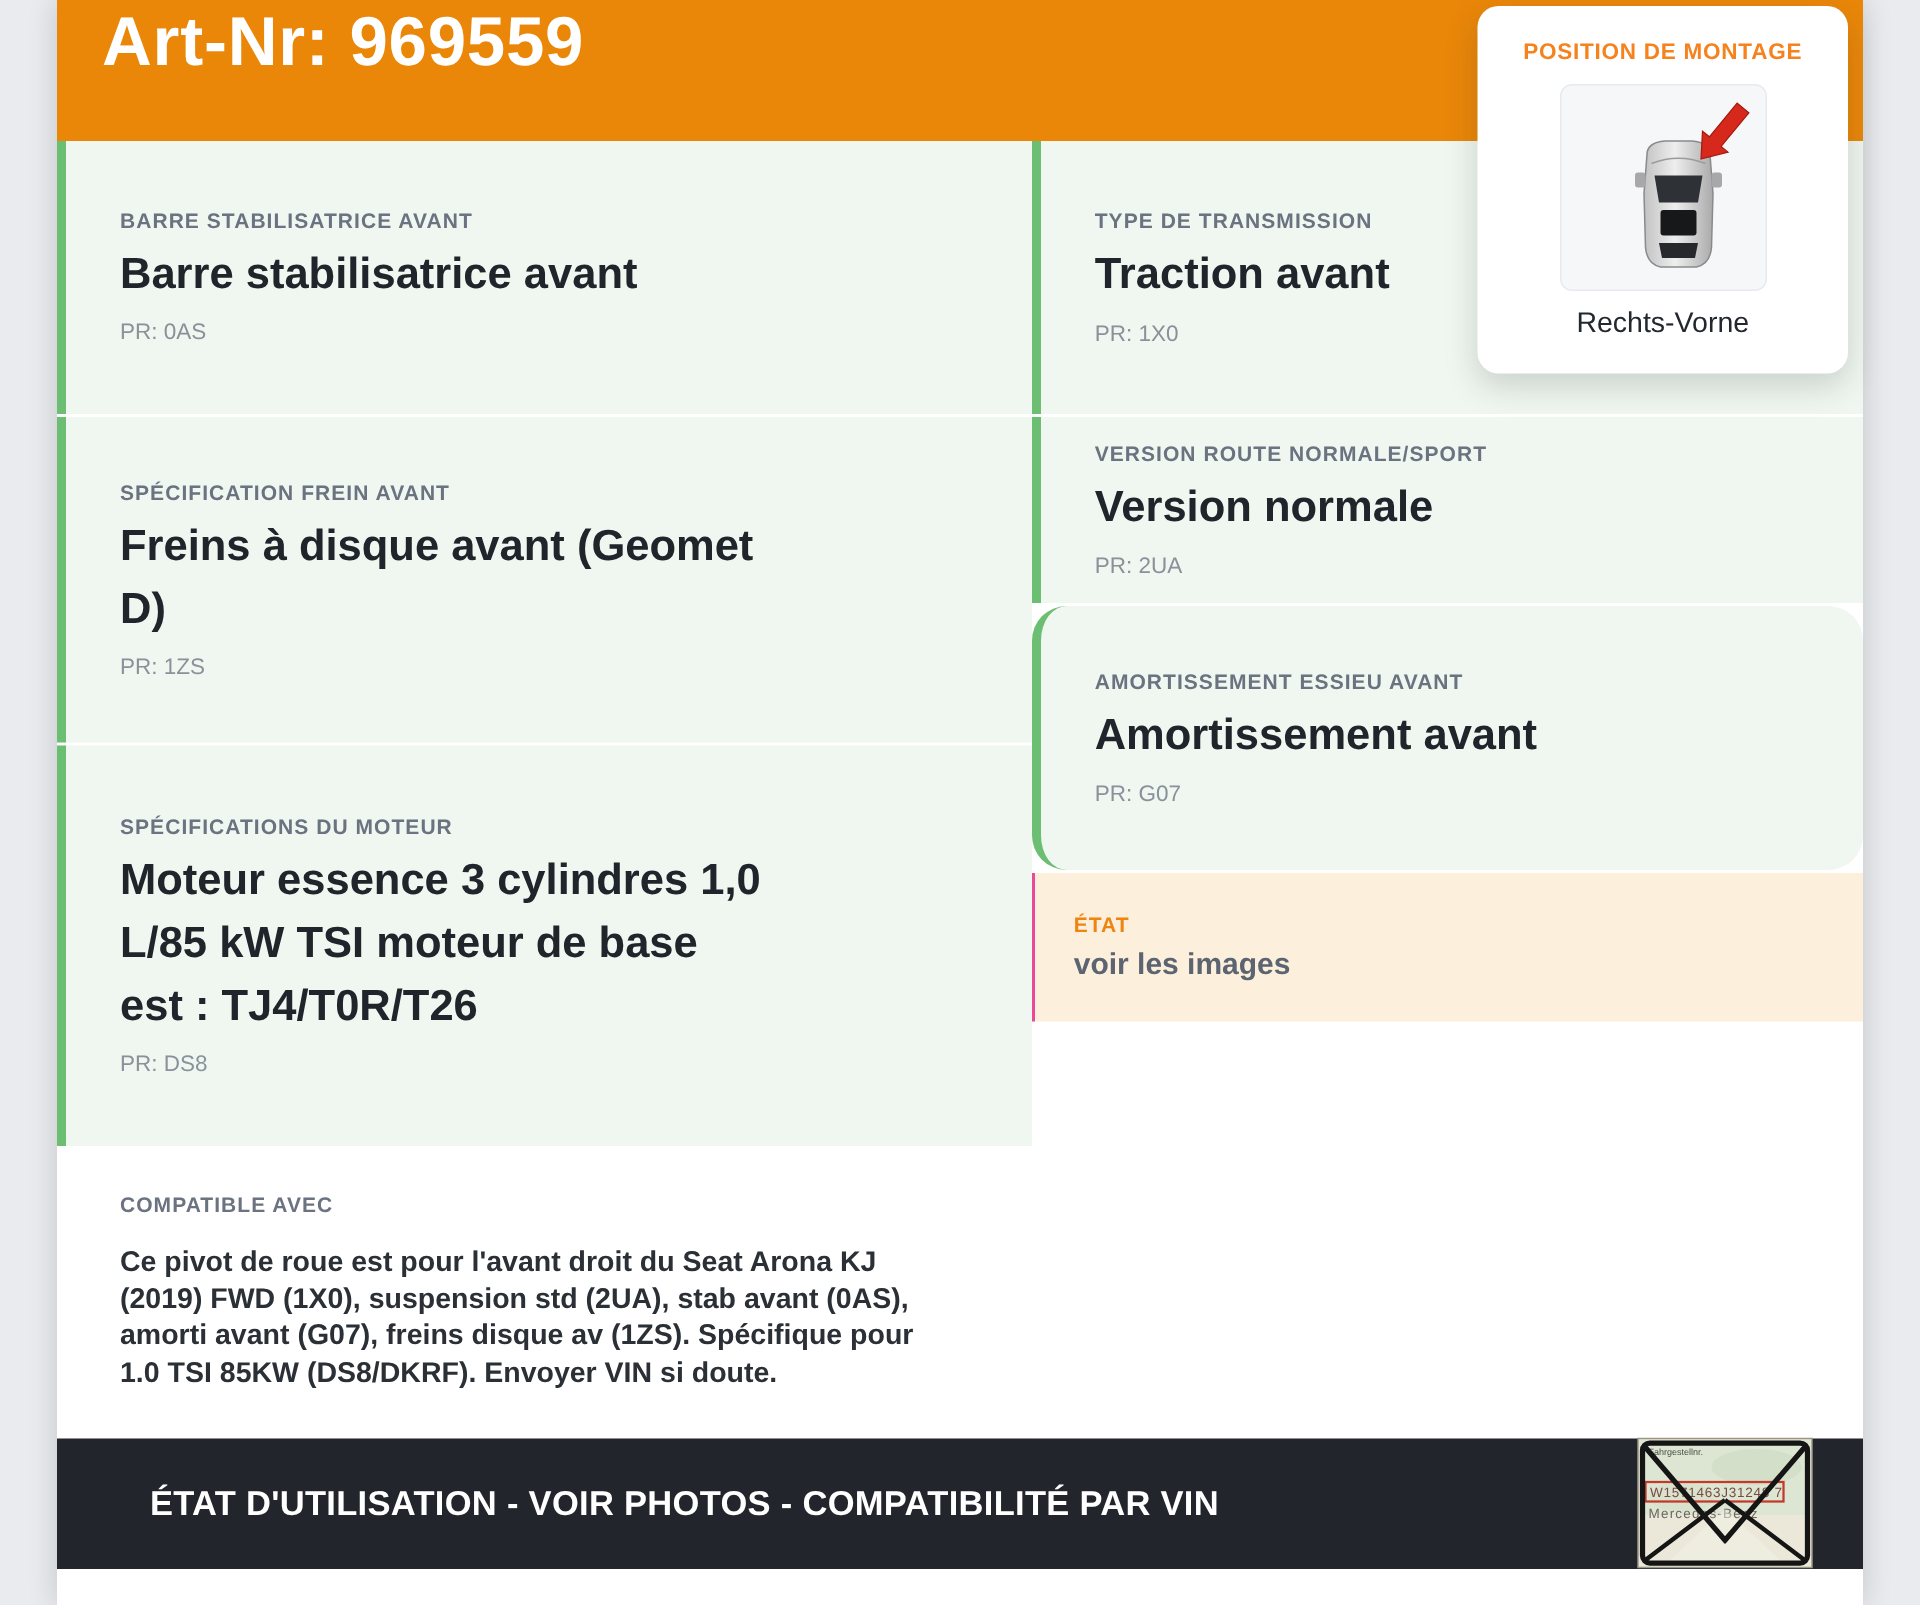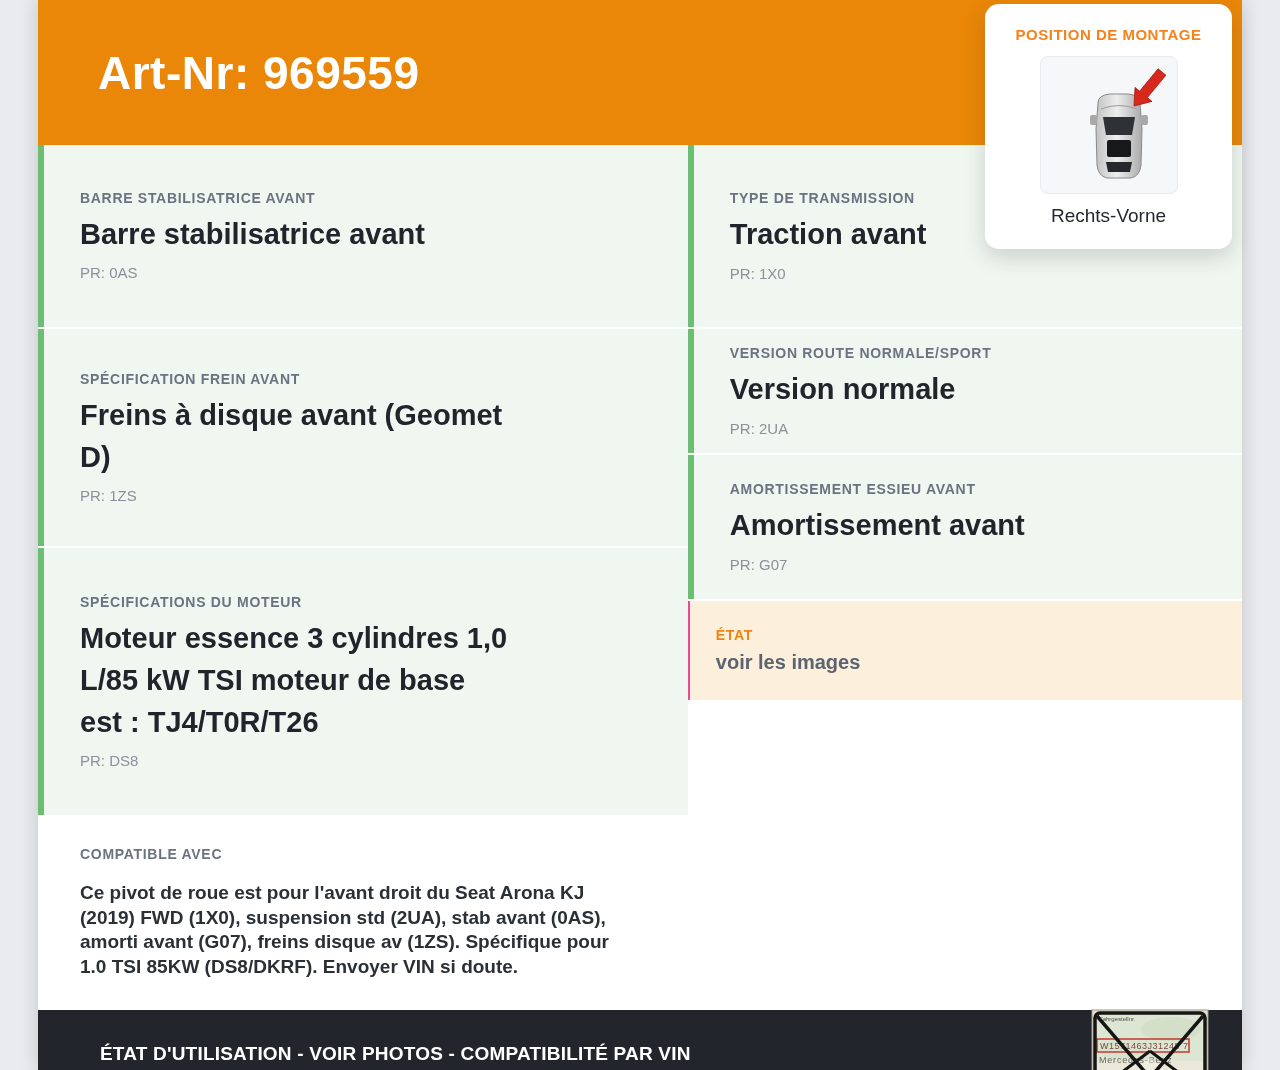--- a/index.html
+++ b/index.html
@@ -12,25 +12,24 @@
   .page-wrap {
     position:relative;
     margin-left:38px;
     width:1204px;
     height:1070px;
     background:#ffffff;
     box-shadow:0 0 18px rgba(30,33,38,.18);
   }
   
   .header {
-    height:145px;
+    height:94px;
     background:#ea8709;
     display:flex;
-    align-items:center;
-    padding-left:60px;
+    padding-left:30px;
   }
   .header h1 {
     color:#ffffff;
     font-size:46px;
     font-weight:700;
     letter-spacing:.5px;
   }
   
   .pos-card {
     position:absolute;
@@ -109,21 +108,21 @@
     max-width:430px;
   }
   .card .pr {
     font-size:15px;
     font-weight:500;
     color:#8a919a;
     margin-top:9px;
   }
   .lh1{height:182px;} .lh2{height:218px;} .lh3{height:268px;}
   .compat{height:191px; }
-  .rh1{height:182px;} .rh2{height:124px;} .rh3{height:144px;} .rh4{height:99px;}
+  .rh1{height:182px;} .rh2{height:124px;} .rh3{height:176px;border-radius:23px;} .rh4{height:99px;}
   .compat .text {
     font-size:19px;
     font-weight:600;
     color:#2b3036;
     line-height:1.3;
     margin-top:19px;
     max-width:545px;
   }
   .card.orange .label { color:#ef8410; }
   .card.orange .value {
@@ -137,21 +136,21 @@
   .footer {
     position:relative;
     height:87px;
     background:#22252b;
     display:flex;
     align-items:center;
     padding-left:62px;
   }
   .footer .bar-text {
     color:#ffffff;
-    font-size:19px;
+    font-size:23px;
     font-weight:700;
     letter-spacing:.2px;
   }
   .vin-img {
     position:absolute;
     right:33px;
     bottom:0;
     width:118px;
     height:88px;
   }

